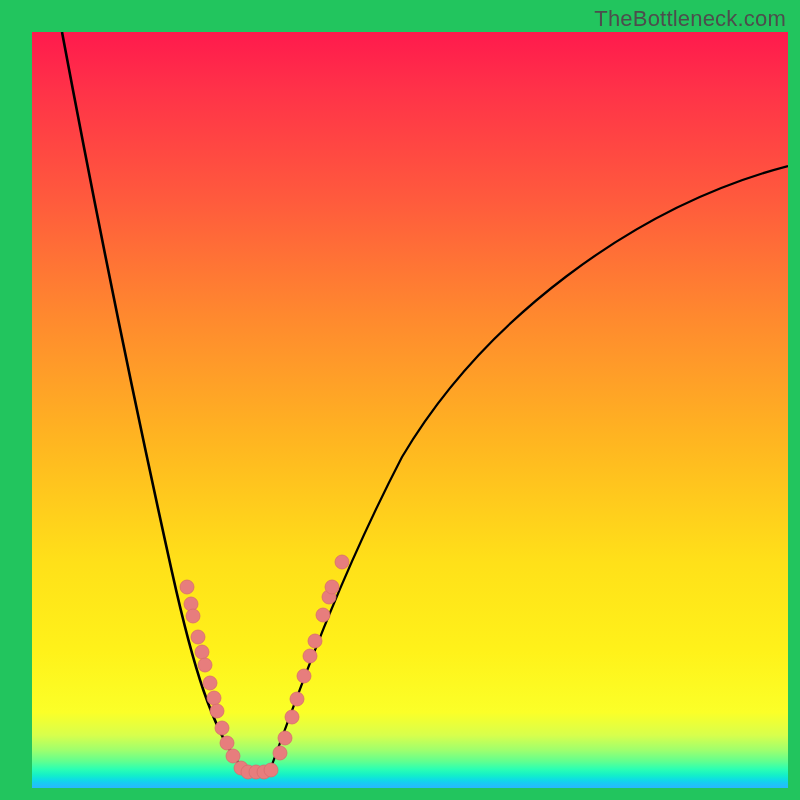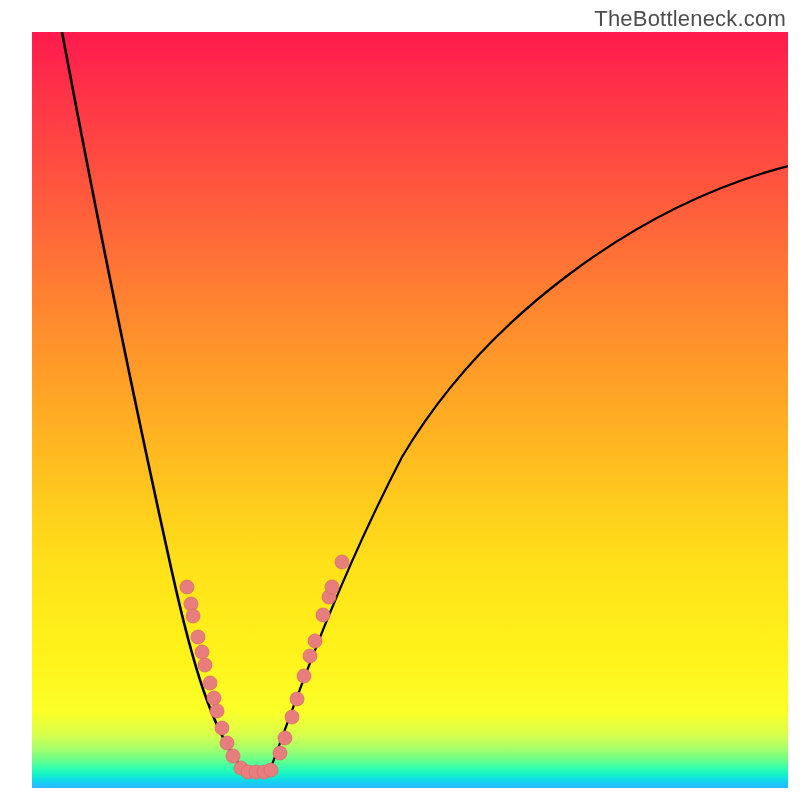--- a/index.html
+++ b/index.html
@@ -10,21 +10,21 @@
     overflow: hidden;
     background: #000;
     font-family: Arial, Helvetica, sans-serif;
   }
   .frame {
     position: absolute;
     left: 0;
     top: 0;
     width: 800px;
     height: 800px;
-    background: #ffffff;
+    background: #22c55e;
   }
   .plot-area {
     position: absolute;
     left: 32px;
     top: 32px;
     width: 756px;
     height: 756px;
     
     background: linear-gradient(to bottom,
       #ff1a4d 0%,

